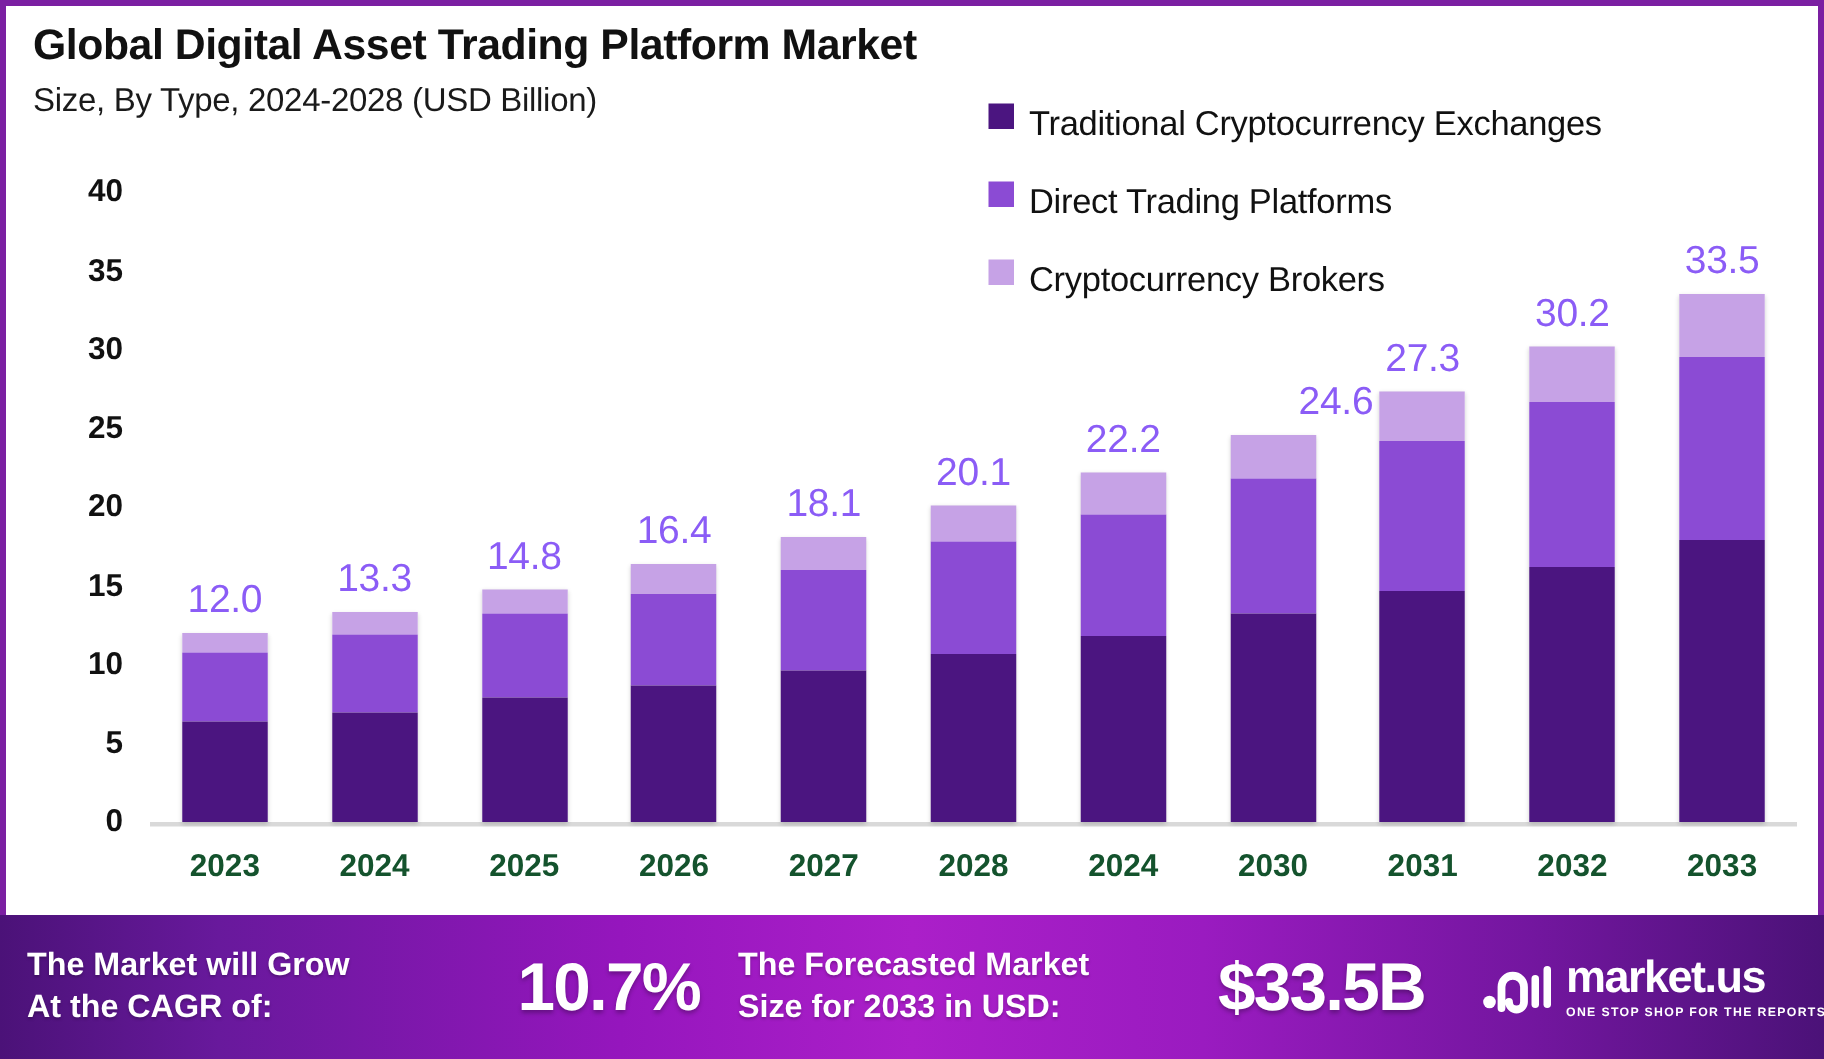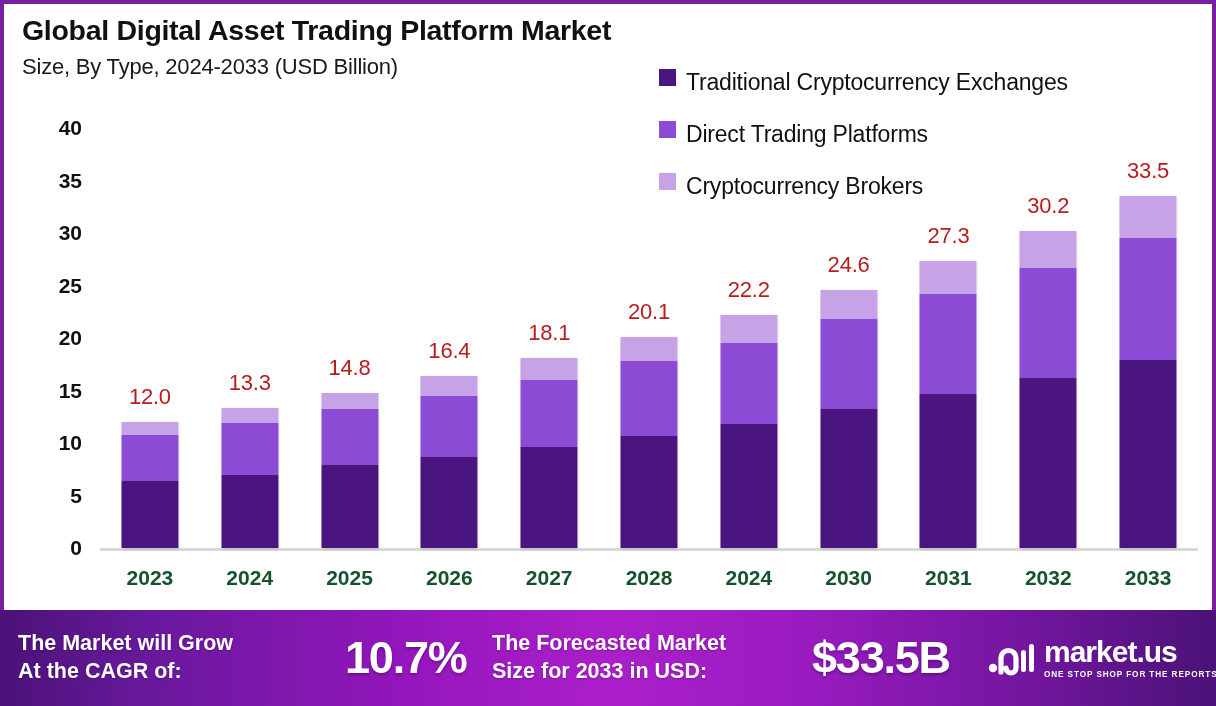--- a/index.html
+++ b/index.html
@@ -117,22 +117,22 @@
     bottom:62px;
     display:flex;
     flex-direction:column-reverse;
     box-shadow:0 1px 3px rgba(0,0,0,0.18);
   }
   .seg { width:100%; }
   .bar-value {
     position:absolute;
     left:50%;
     transform:translateX(-50%);
-    font-size:22px;
-    color:#b91c1c;
+    font-size:26px;
+    color:#8b5cf6;
     white-space:nowrap;
     letter-spacing:-0.2px;
   }
   .xtick {
     position:absolute;
     left:50%;
     transform:translateX(-50%);
     bottom:20px;
     font-size:21px;
     font-weight:bold;
@@ -196,21 +196,21 @@
 </style>
 </head>
 <body>
 
 <div id="root">
 
   <div class="chart-card">
 
     <div class="header">
       <div class="chart-title">Global Digital Asset Trading Platform Market</div>
-      <div class="chart-subtitle">Size, By Type, 2024-2033 (USD Billion)</div>
+      <div class="chart-subtitle">Size, By Type, 2024-2028 (USD Billion)</div>
     </div>
 
     <div class="legend" id="legend">
         <div class="legend-item">
           <span class="legend-swatch" style="background: rgb(75, 21, 128);"></span>
           <span class="legend-label">Traditional Cryptocurrency Exchanges</span>
         </div>
         <div class="legend-item">
           <span class="legend-swatch" style="background: rgb(139, 75, 212);"></span>
           <span class="legend-label">Direct Trading Platforms</span>
@@ -297,21 +297,21 @@
             </div>
             <div class="bar-value" style="top: 272.9px;">22.2</div>
             <div class="xtick">2024</div>
           </div>
           <div class="bar-group" style="left: 698.727px; width: 99.8182px;">
             <div class="bar-stack" style="bottom: 62px;">
               <div class="seg" style="height: 138.6px; background: rgb(75, 21, 128);"></div>
               <div class="seg" style="height: 90.3px; background: rgb(139, 75, 212);"></div>
               <div class="seg" style="height: 29.4px; background: rgb(198, 162, 230);"></div>
             </div>
-            <div class="bar-value" style="top: 247.7px;">24.6</div>
+            <div class="bar-value" style="top: 247.7px; margin-left: 42px;">24.6</div>
             <div class="xtick">2030</div>
           </div>
           <div class="bar-group" style="left: 798.545px; width: 99.8182px;">
             <div class="bar-stack" style="bottom: 62px;">
               <div class="seg" style="height: 154.35px; background: rgb(75, 21, 128);"></div>
               <div class="seg" style="height: 99.75px; background: rgb(139, 75, 212);"></div>
               <div class="seg" style="height: 32.55px; background: rgb(198, 162, 230);"></div>
             </div>
             <div class="bar-value" style="top: 219.35px;">27.3</div>
             <div class="xtick">2031</div>

